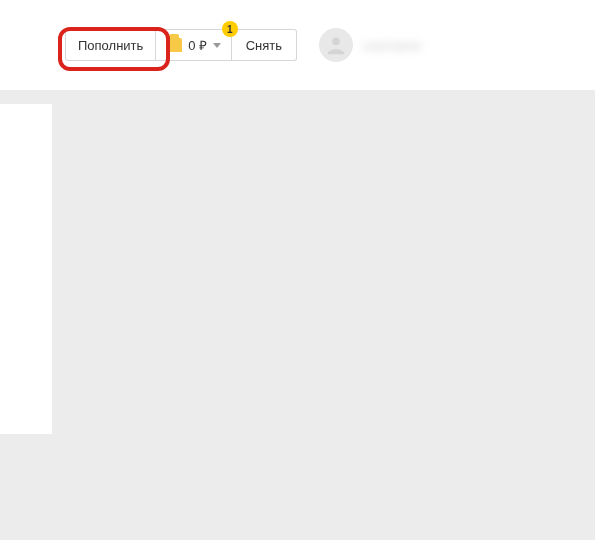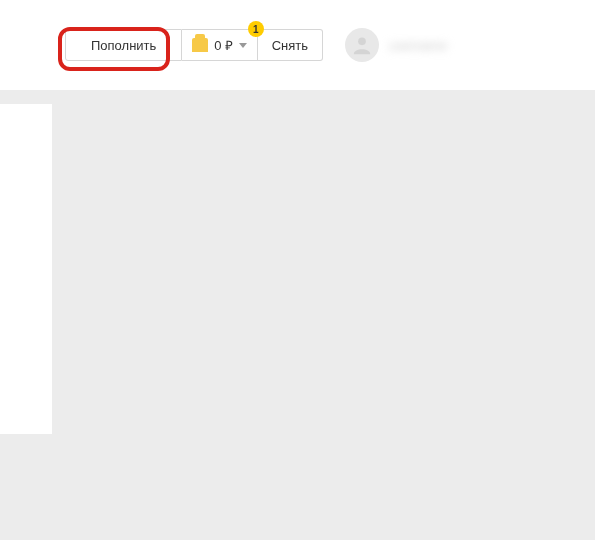--- a/index.html
+++ b/index.html
@@ -42,21 +42,21 @@
       display: flex;
       align-items: center;
       justify-content: center;
       font-size: 13px;
       color: #333;
       cursor: pointer;
       padding: 0 12px;
     }
     .btn-deposit {
       border-radius: 3px 0 0 3px;
-      padding: 0 25px;
+      padding: 0 12px;
     }
     .btn-balance {
       border-left: none;
       position: relative;
       gap: 6px;
       padding: 0 10px;
     }
     .btn-withdraw {
       border-left: none;
       border-radius: 0 3px 3px 0;

